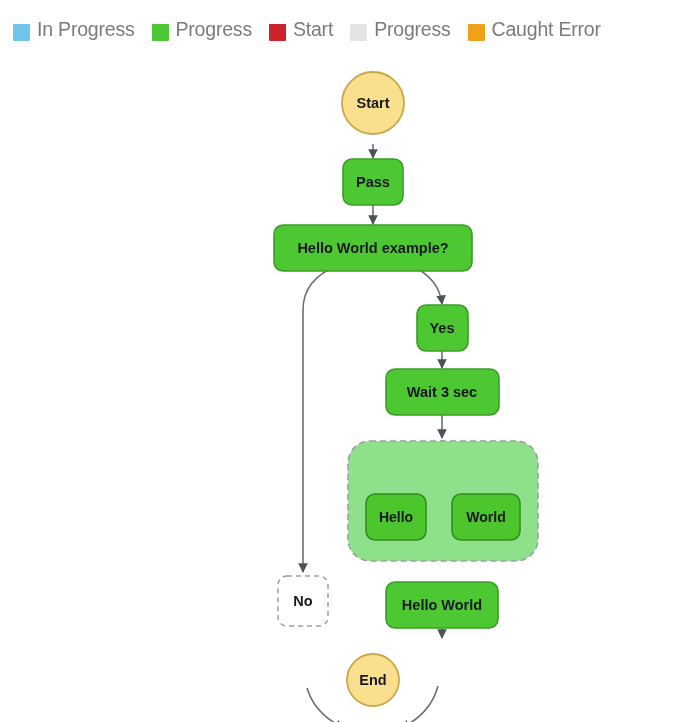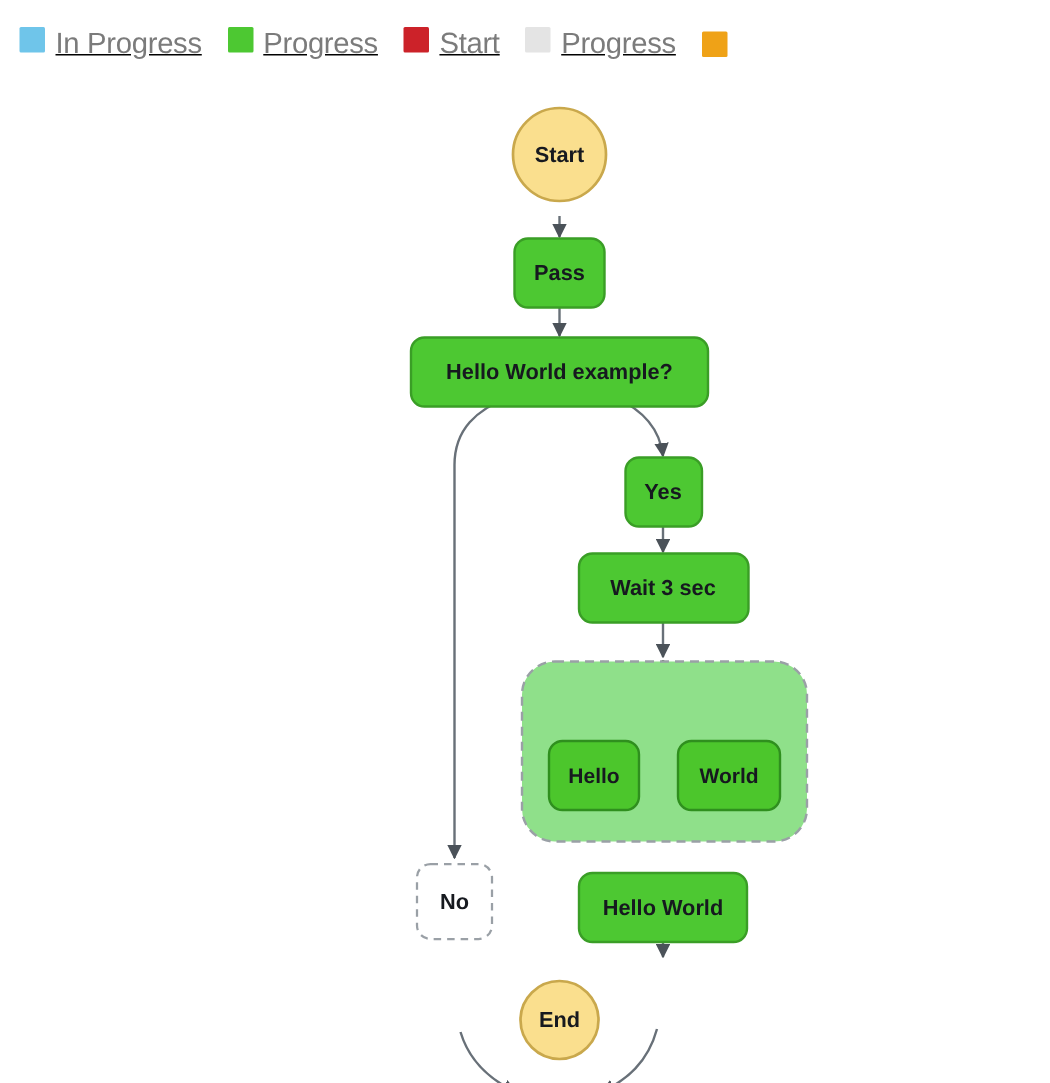--- a/index.html
+++ b/index.html
@@ -28,24 +28,23 @@
     top: 0;
     width: 700px;
     height: 58px;
     display: flex;
     align-items: center;
     padding-left: 13px;
     box-sizing: border-box;
   }
   .legend-item {
     display: flex;
-    align-items: flex-start;
+    align-items: flex-end;
     margin-right: 17px;
     white-space: nowrap;
-    text-decoration: underline;
   }
   .legend-item:last-child { margin-right: 0; }
   .legend-swatch {
     width: 17px;
     height: 17px;
     border-radius: 1px;
     margin-right: 7px;
     flex: 0 0 auto;
   }
   .legend-label {
@@ -110,20 +109,21 @@
       <span class="legend-label">Start</span>
     </div>
 
     <div class="legend-item">
       <span class="legend-swatch" style="background-color: rgb(228, 228, 228);"></span>
       <span class="legend-label">Progress</span>
     </div>
 
     <div class="legend-item">
       <span class="legend-swatch" style="background-color: rgb(239, 162, 23);"></span>
+      <span class="legend-label">Caught Error</span>
     </div>
 
   </div>
 
   <div class="graph-wrap">
     <svg class="graph" width="700" height="664" viewBox="0 0 700 664" xmlns="http://www.w3.org/2000/svg">
 
       <defs>
         <marker id="arrow" viewBox="0 0 10 10" refX="9" refY="5" markerWidth="6" markerHeight="6" orient="auto-start-reverse">
           <path d="M 0 0 L 10 5 L 0 10 z" fill="#4b5259"></path>

